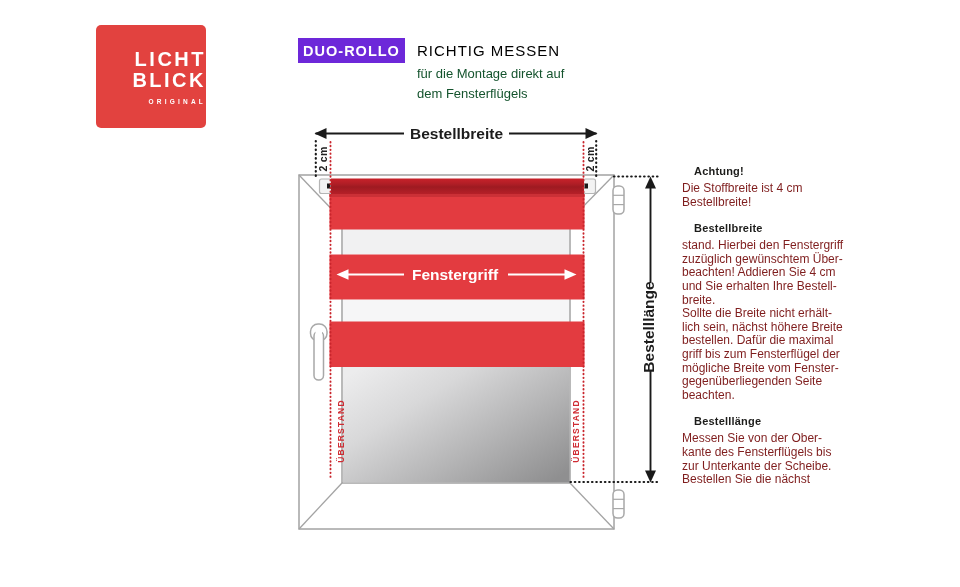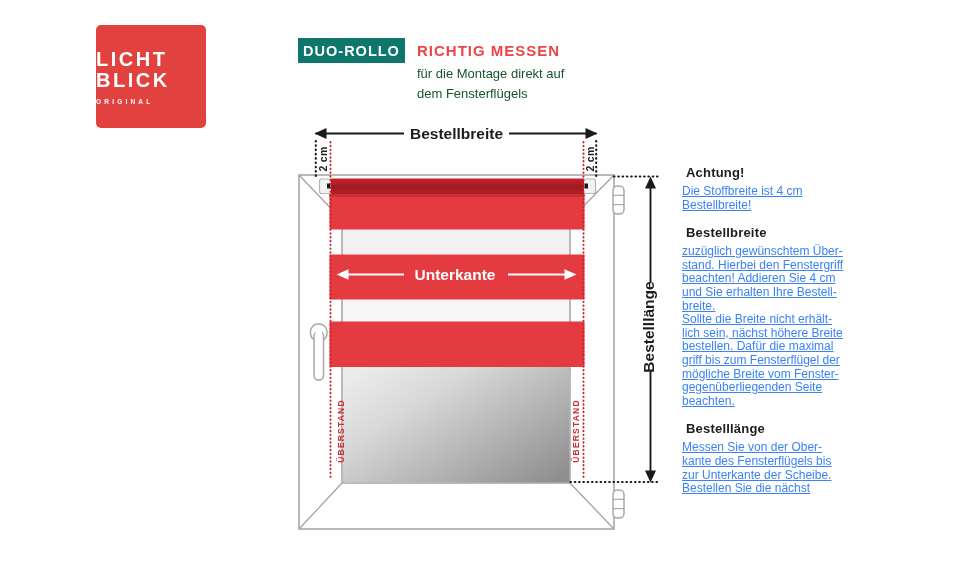--- a/index.html
+++ b/index.html
@@ -4,33 +4,33 @@
 <style>
   html,body{margin:0;padding:0;background:#fff;}
   .stage{
     position:relative;width:960px;height:587px;background:#ffffff;overflow:hidden;
     font-family:"Liberation Sans","DejaVu Sans",sans-serif;color:#1d1d1b;
   }
   
   .logo{
     position:absolute;left:96px;top:25px;width:110px;height:103px;
     background:#e2423f;border-radius:5px;display:flex;flex-direction:column;
-    align-items:flex-start;justify-content:center;color:#fff;
+    align-items:flex-end;justify-content:center;color:#fff;
   }
   .logo .big{font-size:20px;font-weight:bold;letter-spacing:2.5px;line-height:21px;}
   .logo .small{font-size:6.5px;letter-spacing:3.2px;margin-top:7px;font-weight:600;}
   
   .badge{
-    position:absolute;left:298px;top:38px;width:107px;height:25px;background:#0f766e;
+    position:absolute;left:298px;top:38px;width:107px;height:25px;background:#6d28d9;
     color:#fff;display:flex;align-items:center;justify-content:center;
     font-size:14.5px;font-weight:bold;letter-spacing:1px;
   }
   .title{
-    position:absolute;left:417px;top:42px;font-size:15px;font-weight:bold;
-    letter-spacing:1px;color:#ef4444;
+    position:absolute;left:417px;top:42px;font-size:15px;font-weight:normal;
+    letter-spacing:1px;color:#000000;
   }
   .subtitle{
     position:absolute;left:417px;top:64px;font-size:13px;line-height:19.5px;color:#14532d;
   }
   
   .dlabel{position:absolute;text-align:center;}
   .lbl-bestellbreite{left:386px;top:124.5px;width:141px;font-size:15.5px;font-weight:bold;color:#1c1c1c;}
   .lbl-stoffbreite{left:385px;top:266px;width:140px;font-size:15.5px;font-weight:bold;color:#ffffff;}
   .lbl-bestelllaenge{
     left:578px;top:318px;width:141px;height:18px;font-size:15.5px;font-weight:bold;color:#1c1c1c;
@@ -44,24 +44,24 @@
   .lbl-2cm.right{left:568px;top:152.5px;}
   .lbl-ueberstand{
     width:80px;height:10px;font-size:8.5px;font-weight:bold;color:#cf2c33;
     letter-spacing:1.2px;transform:rotate(-90deg);line-height:10px;
   }
   .lbl-ueberstand.left{left:301px;top:426px;}
   .lbl-ueberstand.right{left:536px;top:426px;}
   
   .rightcol{position:absolute;left:682px;top:165px;width:170px;}
   .rightcol h3{
-    margin:0 0 5px 4px;font-size:13px;font-weight:bold;color:#1d1d1b;letter-spacing:0.2px;
+    margin:0 0 5px 12px;font-size:11px;font-weight:bold;color:#1d1d1b;letter-spacing:0.2px;
   }
   .rightcol .sec{margin-bottom:13px;}
-  .rightcol .body{font-size:12px;line-height:13.6px;color:#3b82f6;text-decoration:underline;}
+  .rightcol .body{font-size:12px;line-height:13.6px;color:#7f1d1d;}
   svg{position:absolute;left:0;top:0;}
 </style>
 </head>
 <body>
 
 <div class="stage">
 
   <div class="logo">
     <div class="big">LICHT</div>
     <div class="big">BLICK</div>
@@ -170,40 +170,40 @@
       <polygon points="650.5,176.5 645,188.5 656,188.5" fill="#1a1a1a"></polygon>
       <polygon points="650.5,482.5 645,470.5 656,470.5" fill="#1a1a1a"></polygon>
     </g>
     <g stroke="#1a1a1a" stroke-width="2.2" stroke-dasharray="0.5 3.8" stroke-linecap="round">
       <line x1="614" y1="176.5" x2="659" y2="176.5"></line>
       <line x1="570.5" y1="482" x2="659" y2="482"></line>
     </g>
   </svg>
 
   <div class="dlabel lbl-bestellbreite">Bestellbreite</div>
-  <div class="dlabel lbl-stoffbreite">Unterkante</div>
+  <div class="dlabel lbl-stoffbreite">Fenstergriff</div>
   <div class="dlabel lbl-bestelllaenge">Bestelllänge</div>
   <div class="dlabel lbl-2cm left">2 cm</div>
   <div class="dlabel lbl-2cm right">2 cm</div>
   <div class="dlabel lbl-ueberstand left">ÜBERSTAND</div>
   <div class="dlabel lbl-ueberstand right">ÜBERSTAND</div>
 
   <div class="rightcol">
     <div class="sec">
       <h3>Achtung!</h3>
       <div class="body">
           <div>Die Stoffbreite ist 4 cm</div>
           <div>Bestellbreite!</div>
         </div>
     </div>
     <div class="sec">
       <h3>Bestellbreite</h3>
       <div class="body">
+          <div>stand. Hierbei den Fenstergriff</div>
           <div>zuzüglich gewünschtem Über-</div>
-          <div>stand. Hierbei den Fenstergriff</div>
           <div>beachten! Addieren Sie 4 cm</div>
           <div>und Sie erhalten Ihre Bestell-</div>
           <div>breite.</div>
           <div>Sollte die Breite nicht erhält-</div>
           <div>lich sein, nächst höhere Breite</div>
           <div>bestellen. Dafür die maximal</div>
           <div>griff bis zum Fensterflügel der</div>
           <div>mögliche Breite vom Fenster-</div>
           <div>gegenüberliegenden Seite</div>
           <div>beachten.</div>

